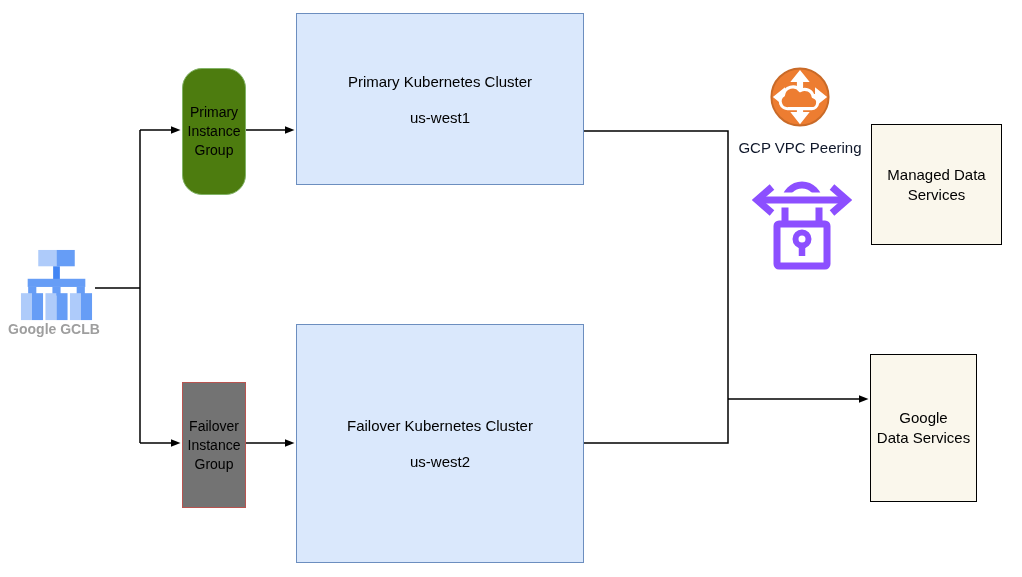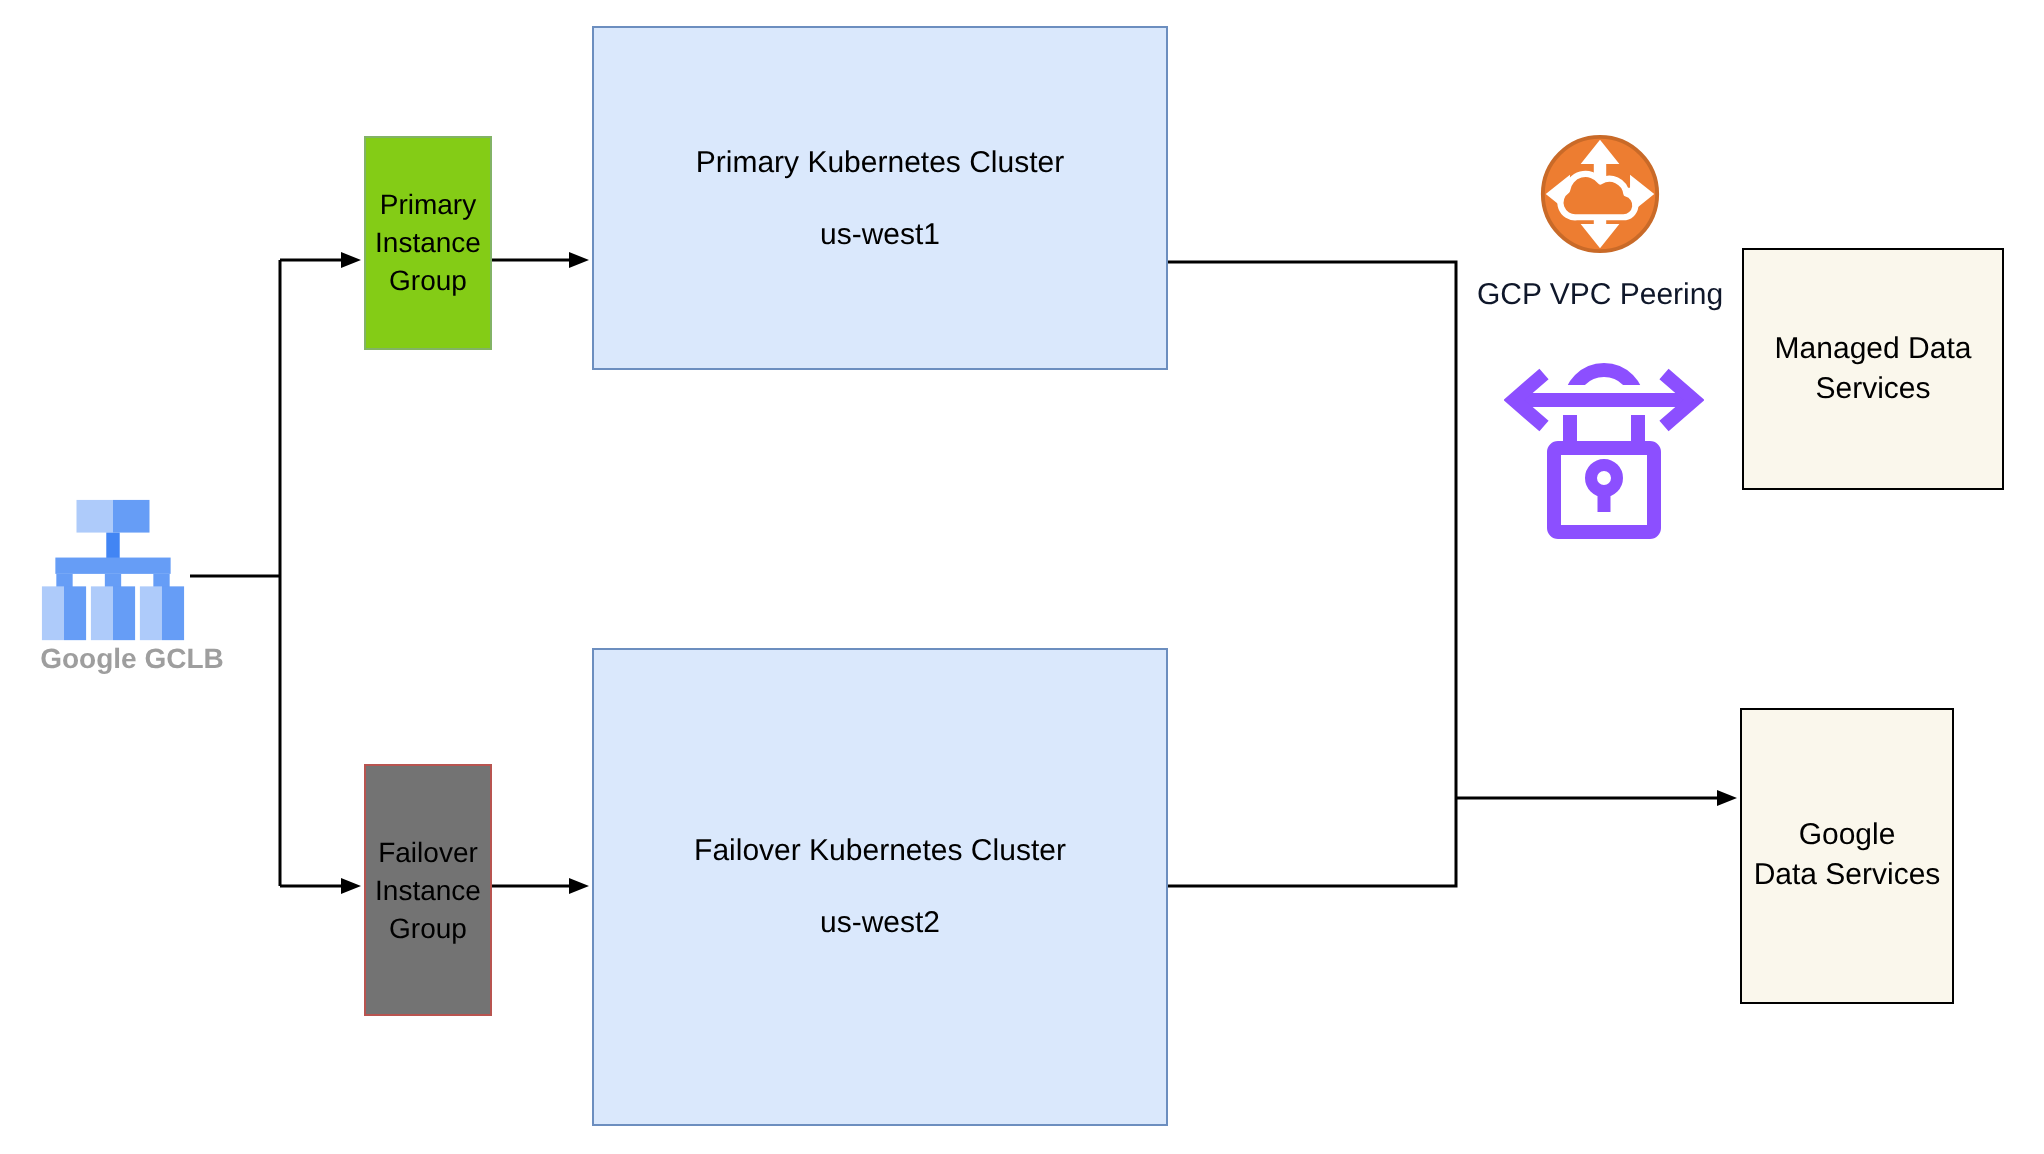--- a/index.html
+++ b/index.html
@@ -17,40 +17,40 @@
     position: absolute;
     box-sizing: border-box;
     display: flex;
     flex-direction: column;
     align-items: center;
     justify-content: center;
     text-align: center;
   }
   .pre { white-space: pre-line; }
   .ig-box { width: 64px; font-size: 14px; line-height: 19px; border: 1.5px solid; }
-  .primary-ig { left: 182px; top: 68px; height: 107px; background: #84cc16; border-color: #82b366; }
+  .primary-ig { left: 182px; top: 68px; height: 127px; background: #4d7c0f; border-color: #82b366; border-radius: 20px; }
   .failover-ig { left: 182px; top: 382px; height: 126px; background: #737373; border-color: #b85450; }
   .cluster-box {
     left: 296px; width: 288px;
     background: #dae8fc; border: 1.5px solid #6c8ebf;
     font-size: 15px; line-height: 17px;
   }
   .primary-cluster { top: 13px; height: 172px; }
   .failover-cluster { top: 324px; height: 239px; }
   .cluster-region { margin-top: 19px; }
   .cream-box {
     background: #faf7ec; border: 1.5px solid #000000;
     font-size: 15px; line-height: 20px;
   }
   .managed-data { left: 871px; top: 124px; width: 131px; height: 121px; }
   .google-data { left: 870px; top: 325px; width: 107px; height: 148px; margin-top: 29px; }
   .icon-wrap { position: absolute; }
   .gclb-icon { left: 20px; top: 249px; }
   .gclb-label {
-    position: absolute; left: 14px; top: 321px; width: 104px;
+    position: absolute; left: 2px; top: 321px; width: 104px;
     text-align: center; font-size: 14px; font-weight: bold; color: #9e9e9e;
   }
   .vpc-icon { left: 769px; top: 66px; }
   .vpc-label {
     position: absolute; left: 720px; top: 139px; width: 160px;
     text-align: center; font-size: 15px; color: #0f172a;
   }
   .lock-icon { left: 752px; top: 172px; }
 </style>
 </head>

